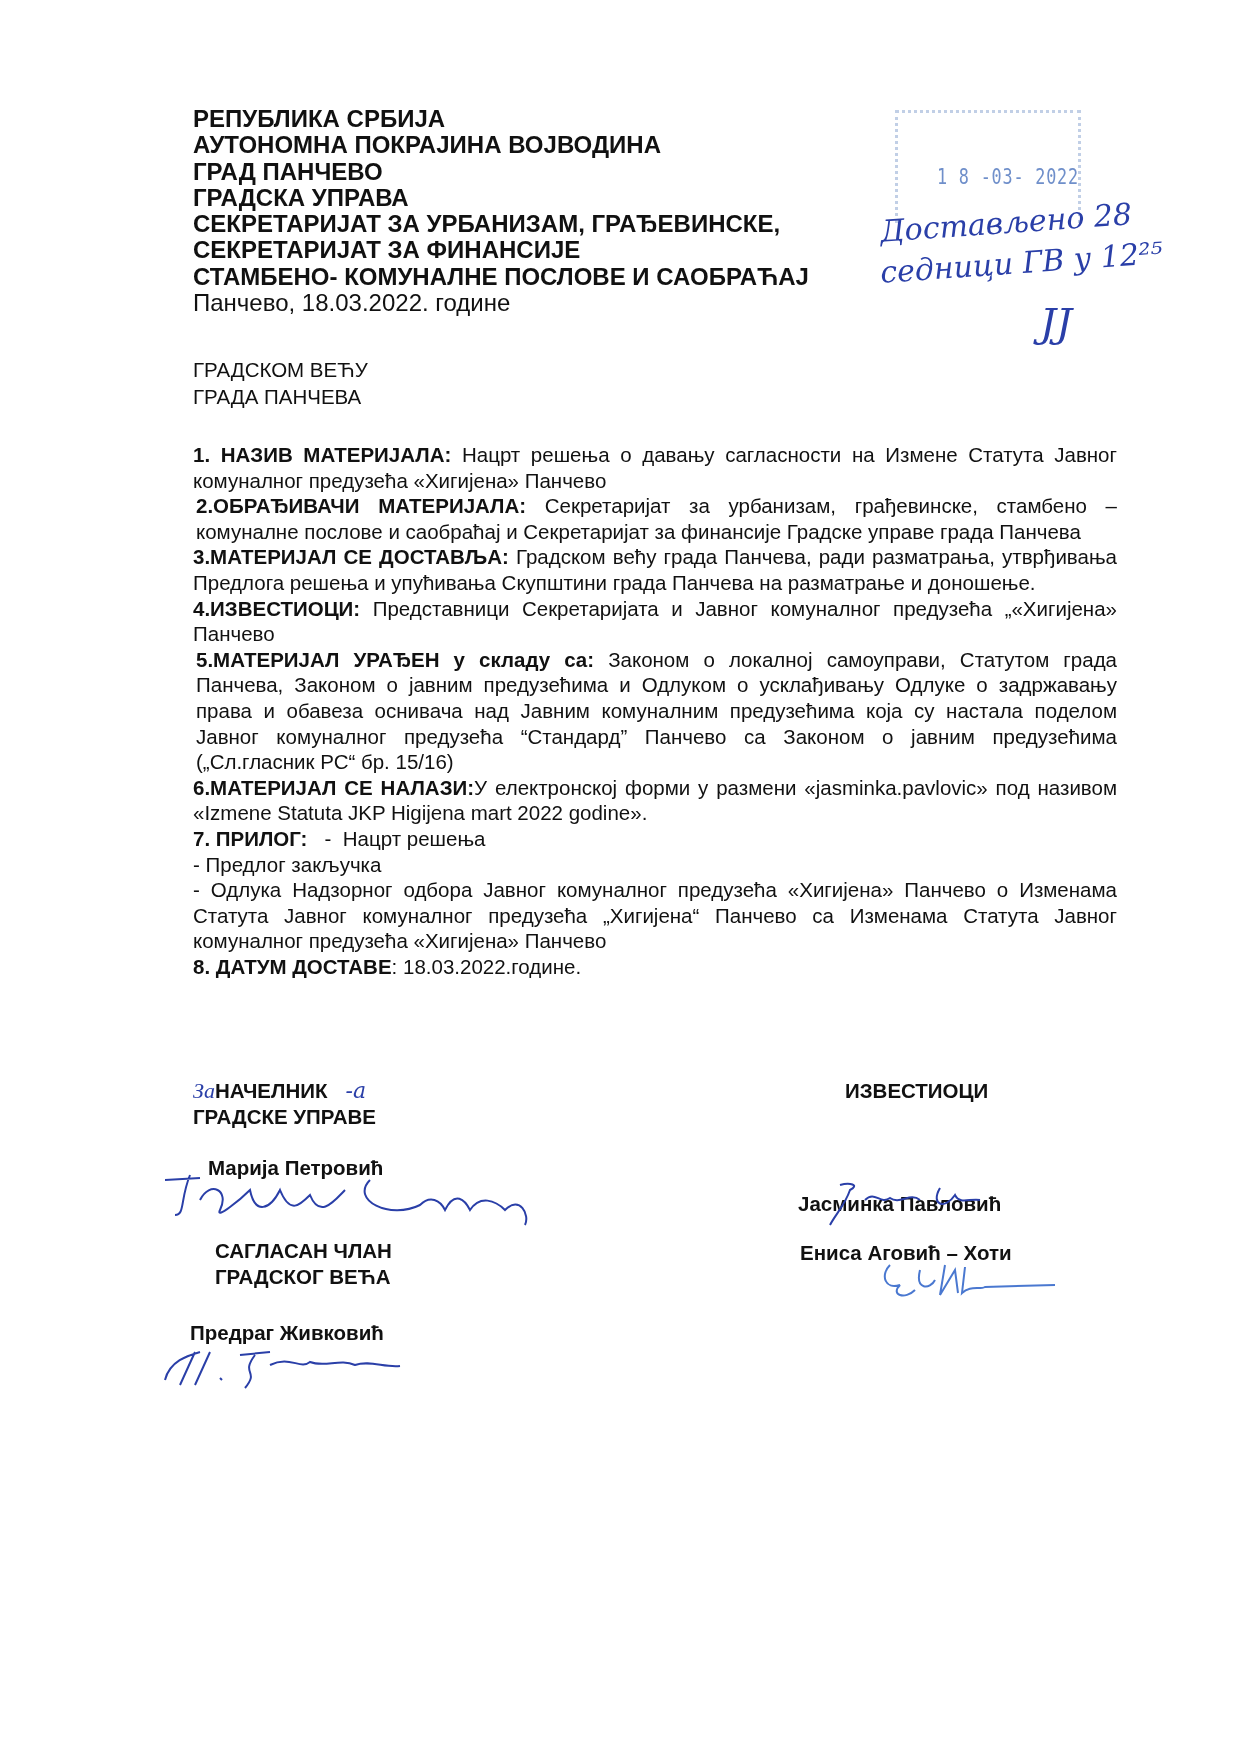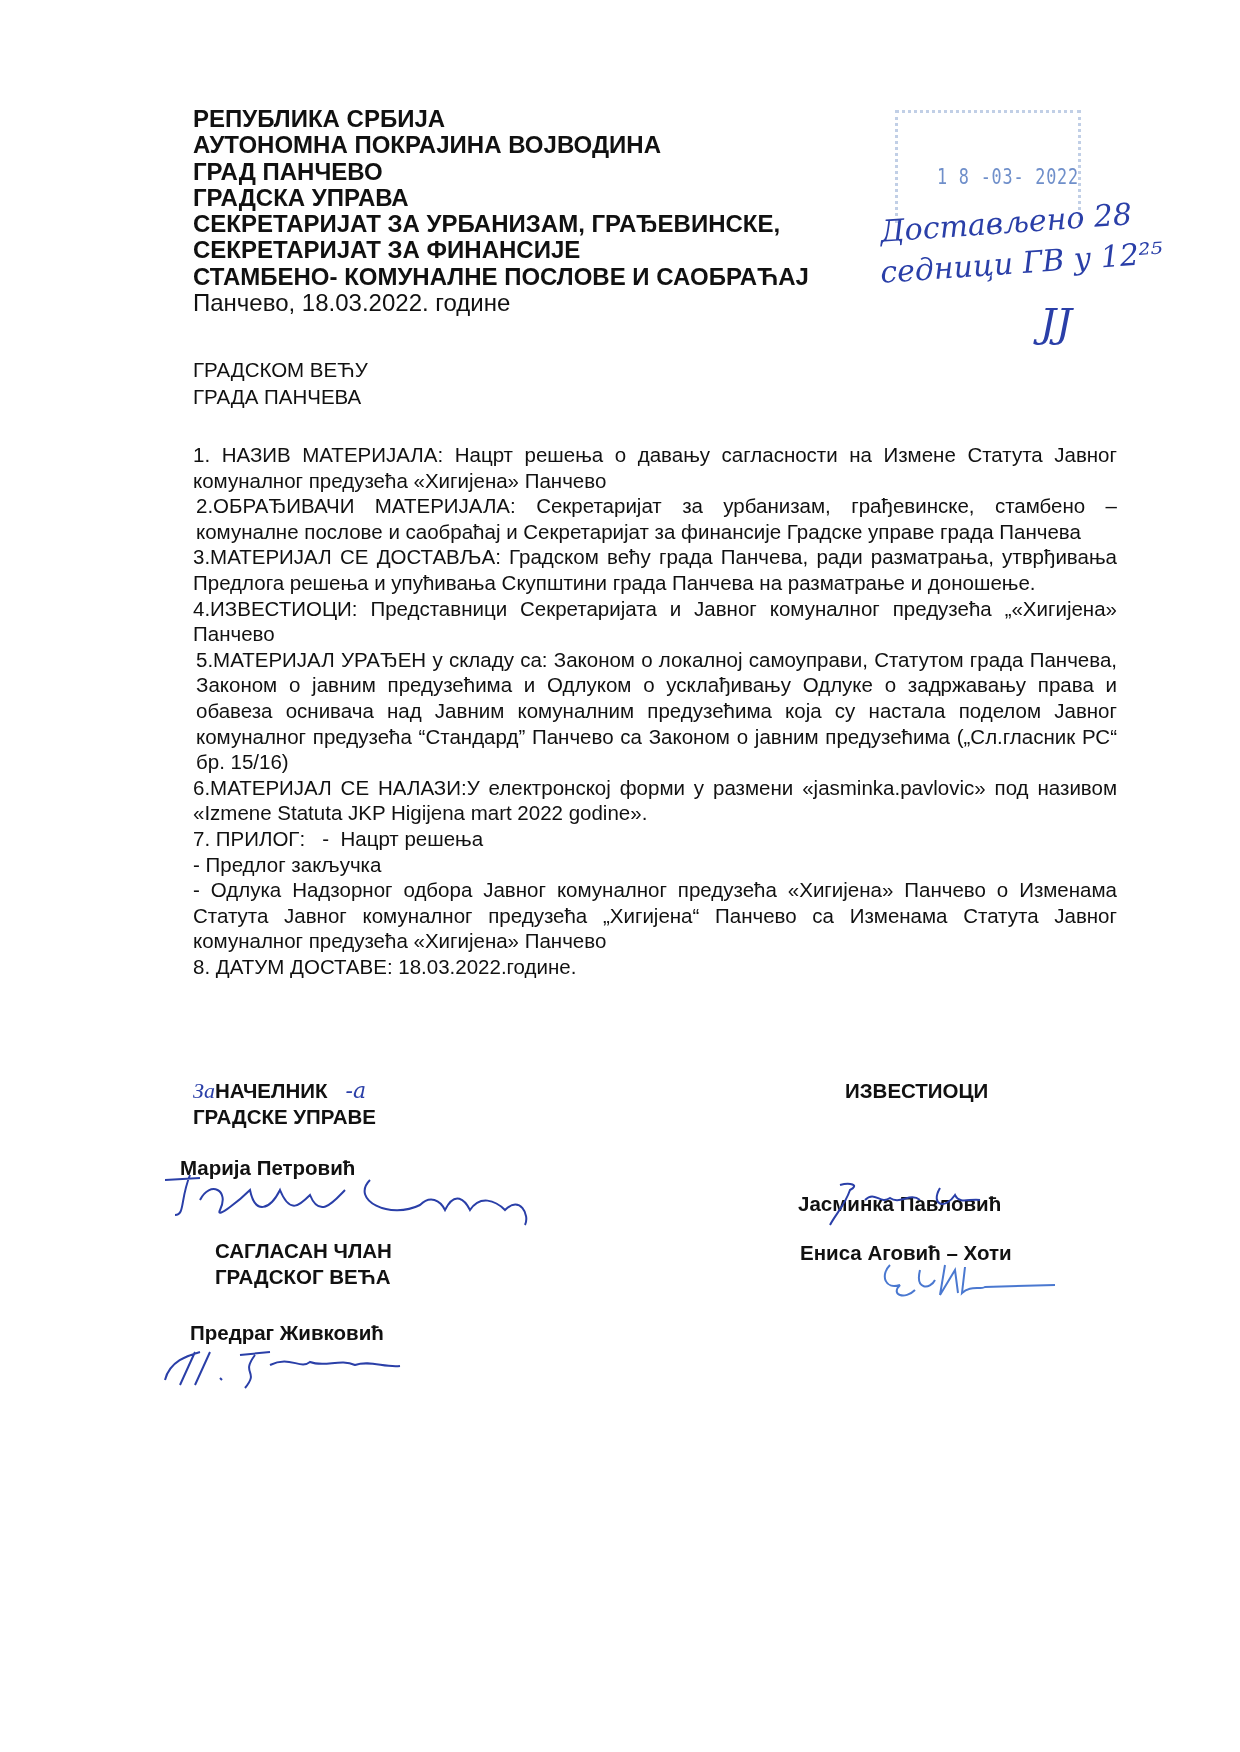--- a/index.html
+++ b/index.html
@@ -14,26 +14,26 @@
            border: 3px dotted rgba(120,150,200,0.45); border-bottom: none; }
   .stamp-date { position: absolute; left: 937px; top: 165px; font-family: "DejaVu Sans Mono", monospace;
                 font-size: 21px; color: #6f8fca; letter-spacing: 1px; transform: scaleX(0.8); transform-origin: left; }
   .hand { position: absolute; font-family: "DejaVu Serif", serif; font-style: italic; color: #2a3fa8; }
   .hand-note1 { left: 880px; top: 205px; font-size: 30px; transform: rotate(-4deg); }
   .hand-note2 { left: 880px; top: 245px; font-size: 30px; transform: rotate(-4deg); }
   .hand-initials { left: 1040px; top: 300px; font-size: 40px; }
 
   .body-text { position: absolute; left: 193px; top: 442px; width: 924px; font-size: 20.5px; line-height: 25.6px; text-align: justify; }
   .body-text .item { margin: 0; }
-  .body-text .lbl { font-weight: normal; }
+  .body-text .lbl { font-weight: bold; }
   .body-text .indent { padding-left: 3px; }
 
   .sig-block { position: absolute; font-weight: bold; font-size: 20.5px; line-height: 26px; white-space: nowrap; }
   .sig-nacelnik { left: 193px; top: 1078px; }
-  .sig-marija { left: 180px; top: 1155px; }
+  .sig-marija { left: 208px; top: 1155px; }
   .sig-saglasan { left: 215px; top: 1238px; }
   .sig-predrag { left: 190px; top: 1320px; }
   .sig-sekretari { left: 845px; top: 1078px; }
   .sig-jasminka { left: 798px; top: 1191px; }
   .sig-enisa { left: 800px; top: 1240px; }
   .scribble { position: absolute; }
 </style>
 </head>
 <body>
 

